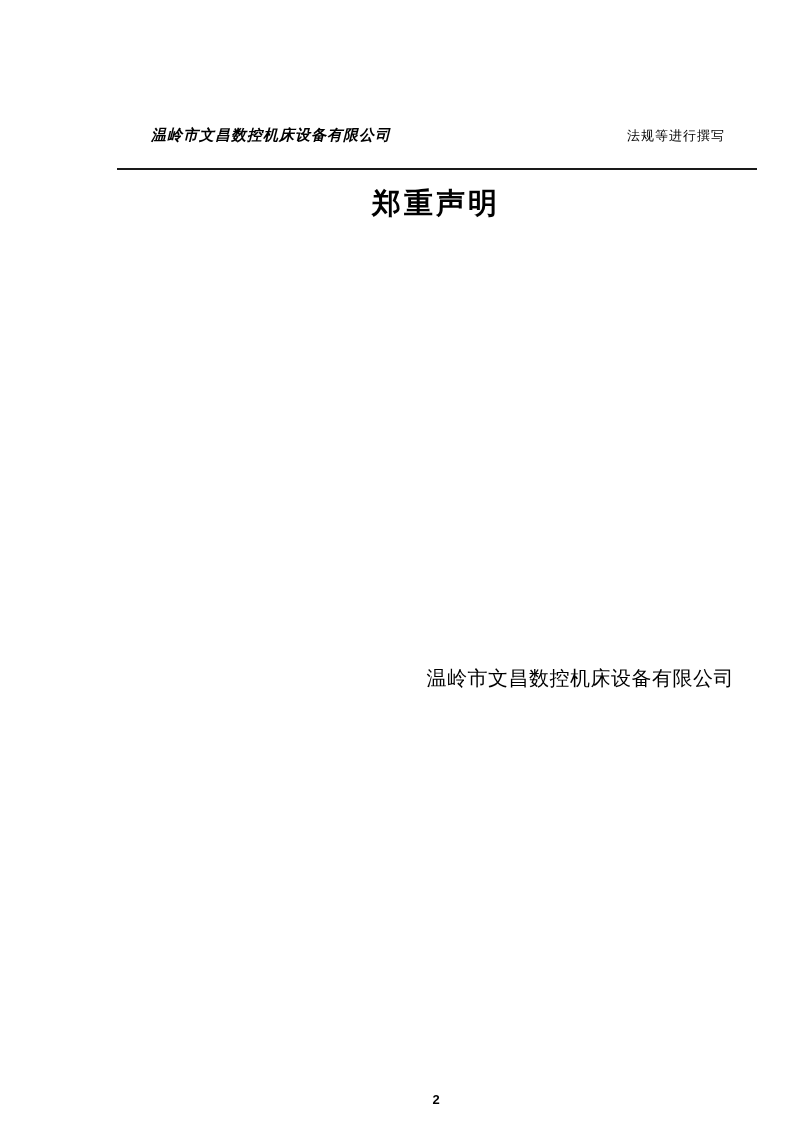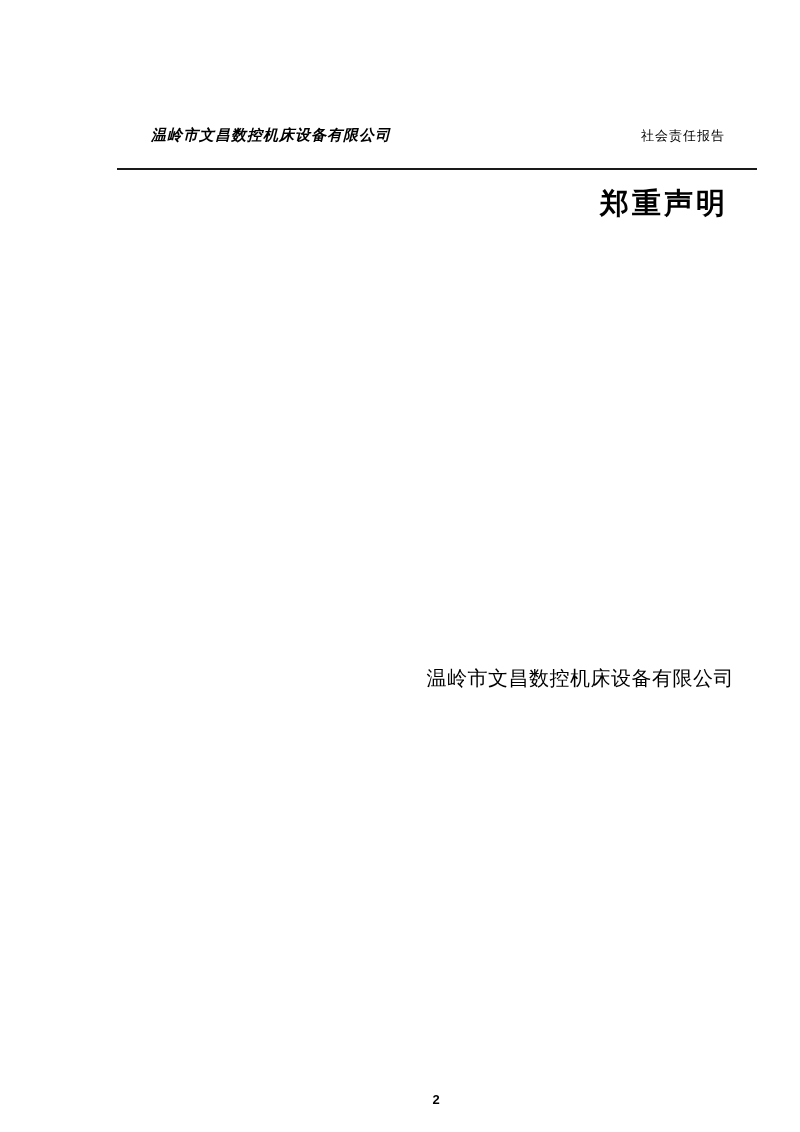--- a/index.html
+++ b/index.html
@@ -33,21 +33,21 @@
   }
   .header-report {
     font-size: 13px;
     letter-spacing: 1px;
   }
   .doc-title {
     position: absolute;
     top: 136px;
     left: 96px;
     width: 616px;
-    text-align: right;
+    text-align: center;
     font-size: 29px;
     font-weight: bold;
     letter-spacing: 3px;
   }
   .body-paragraph {
     position: absolute;
     top: 256px;
     left: 96px;
     width: 616px;
     font-size: 19px;
@@ -78,21 +78,21 @@
     font-family: "Liberation Sans", "DejaVu Sans", sans-serif;
   }
 </style>
 </head>
 <body>
 
 <div class="page">
 
   <div class="header">
     <span class="header-company">温岭市文昌数控机床设备有限公司</span>
-    <span class="header-report">社会责任报告</span>
+    <span class="header-report">法规等进行撰写</span>
   </div>
 
   <h1 class="doc-title">郑重声明</h1>
 
 
   <div class="signature">温岭市文昌数控机床设备有限公司</div>
 
   <div class="page-footer">
     <span class="page-number">2</span>
   </div>

